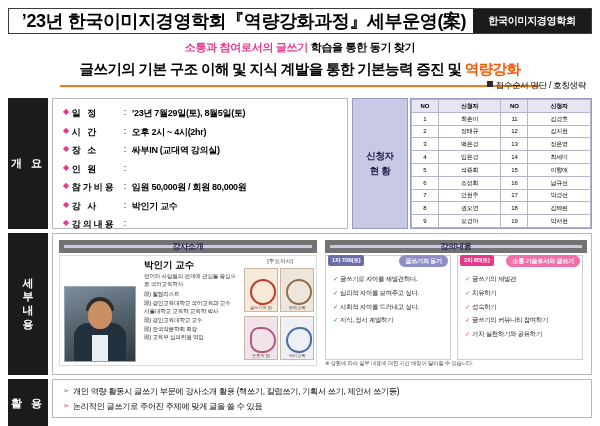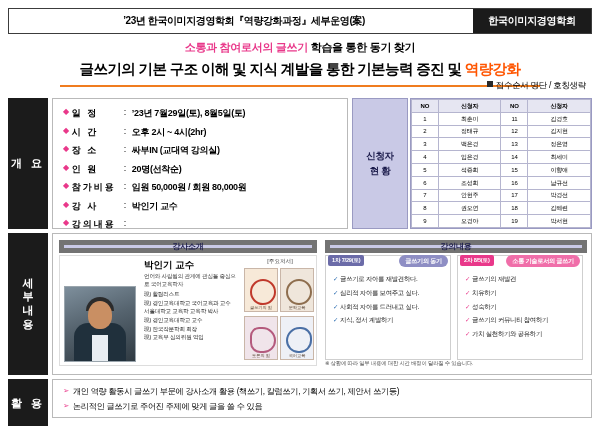--- a/index.html
+++ b/index.html
@@ -9,21 +9,21 @@
     box-sizing:border-box;overflow:hidden;
   }
   
   .titlebar{
     position:absolute;left:8px;top:8px;width:584px;height:26px;
     border:1px solid #3c3c3c;background:#ffffff;box-sizing:border-box;
   }
   .title-text{
     position:absolute;left:0;top:0;width:470px;height:24px;
     display:flex;align-items:center;justify-content:center;
-    font-size:10px;font-weight:bold;color:#000;letter-spacing:-.4px;
+    font-size:18px;font-weight:bold;color:#000;letter-spacing:-.4px;
     white-space:nowrap;
   }
   .org-badge{
     position:absolute;right:0;top:0;width:118px;height:24px;
     background:#1b1b1b;color:#fff;font-size:10px;font-weight:bold;
     display:flex;align-items:center;justify-content:center;letter-spacing:-.3px;
   }
   
   .headline{
     position:absolute;left:10px;top:40px;width:580px;
@@ -244,21 +244,20 @@
       <div class="kv">
         <span class="bullet">◆</span>
         <span class="k">장 소</span>
         <span class="colon">:</span>
         <span class="v">싸부IN (교대역 강의실)</span>
       </div>
       <div class="kv">
         <span class="bullet">◆</span>
         <span class="k">인 원</span>
         <span class="colon">:</span>
-        <span class="v">20명(선착순)</span>
       </div>
       <div class="kv">
         <span class="bullet">◆</span>
         <span class="k">참가비용</span>
         <span class="colon">:</span>
         <span class="v">임원 50,000원 / 회원 80,000원</span>
       </div>
       <div class="kv">
         <span class="bullet">◆</span>
         <span class="k">강 사</span>

